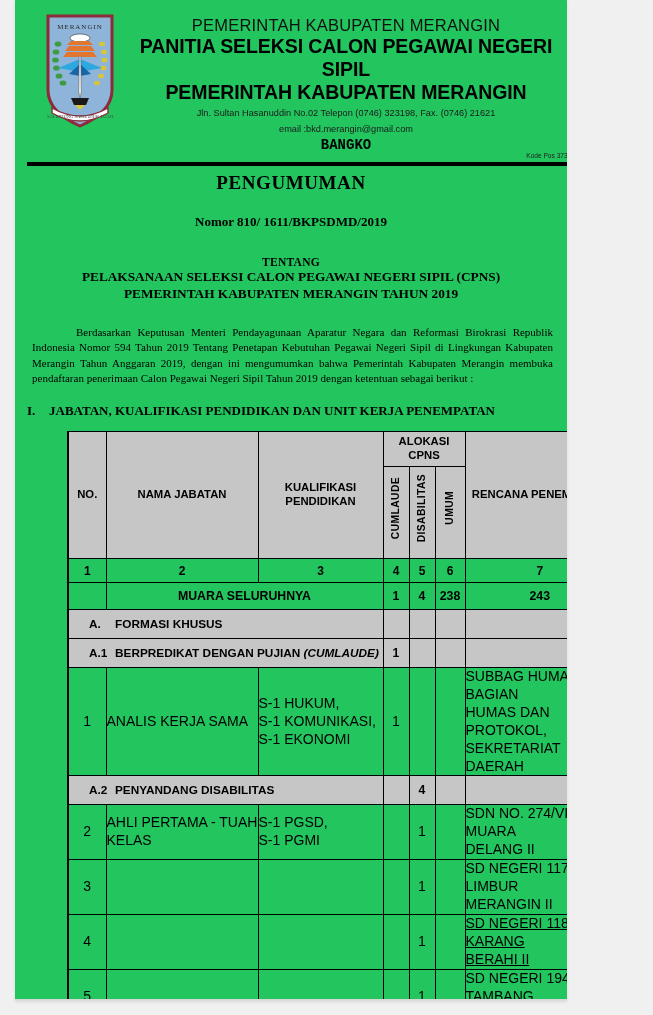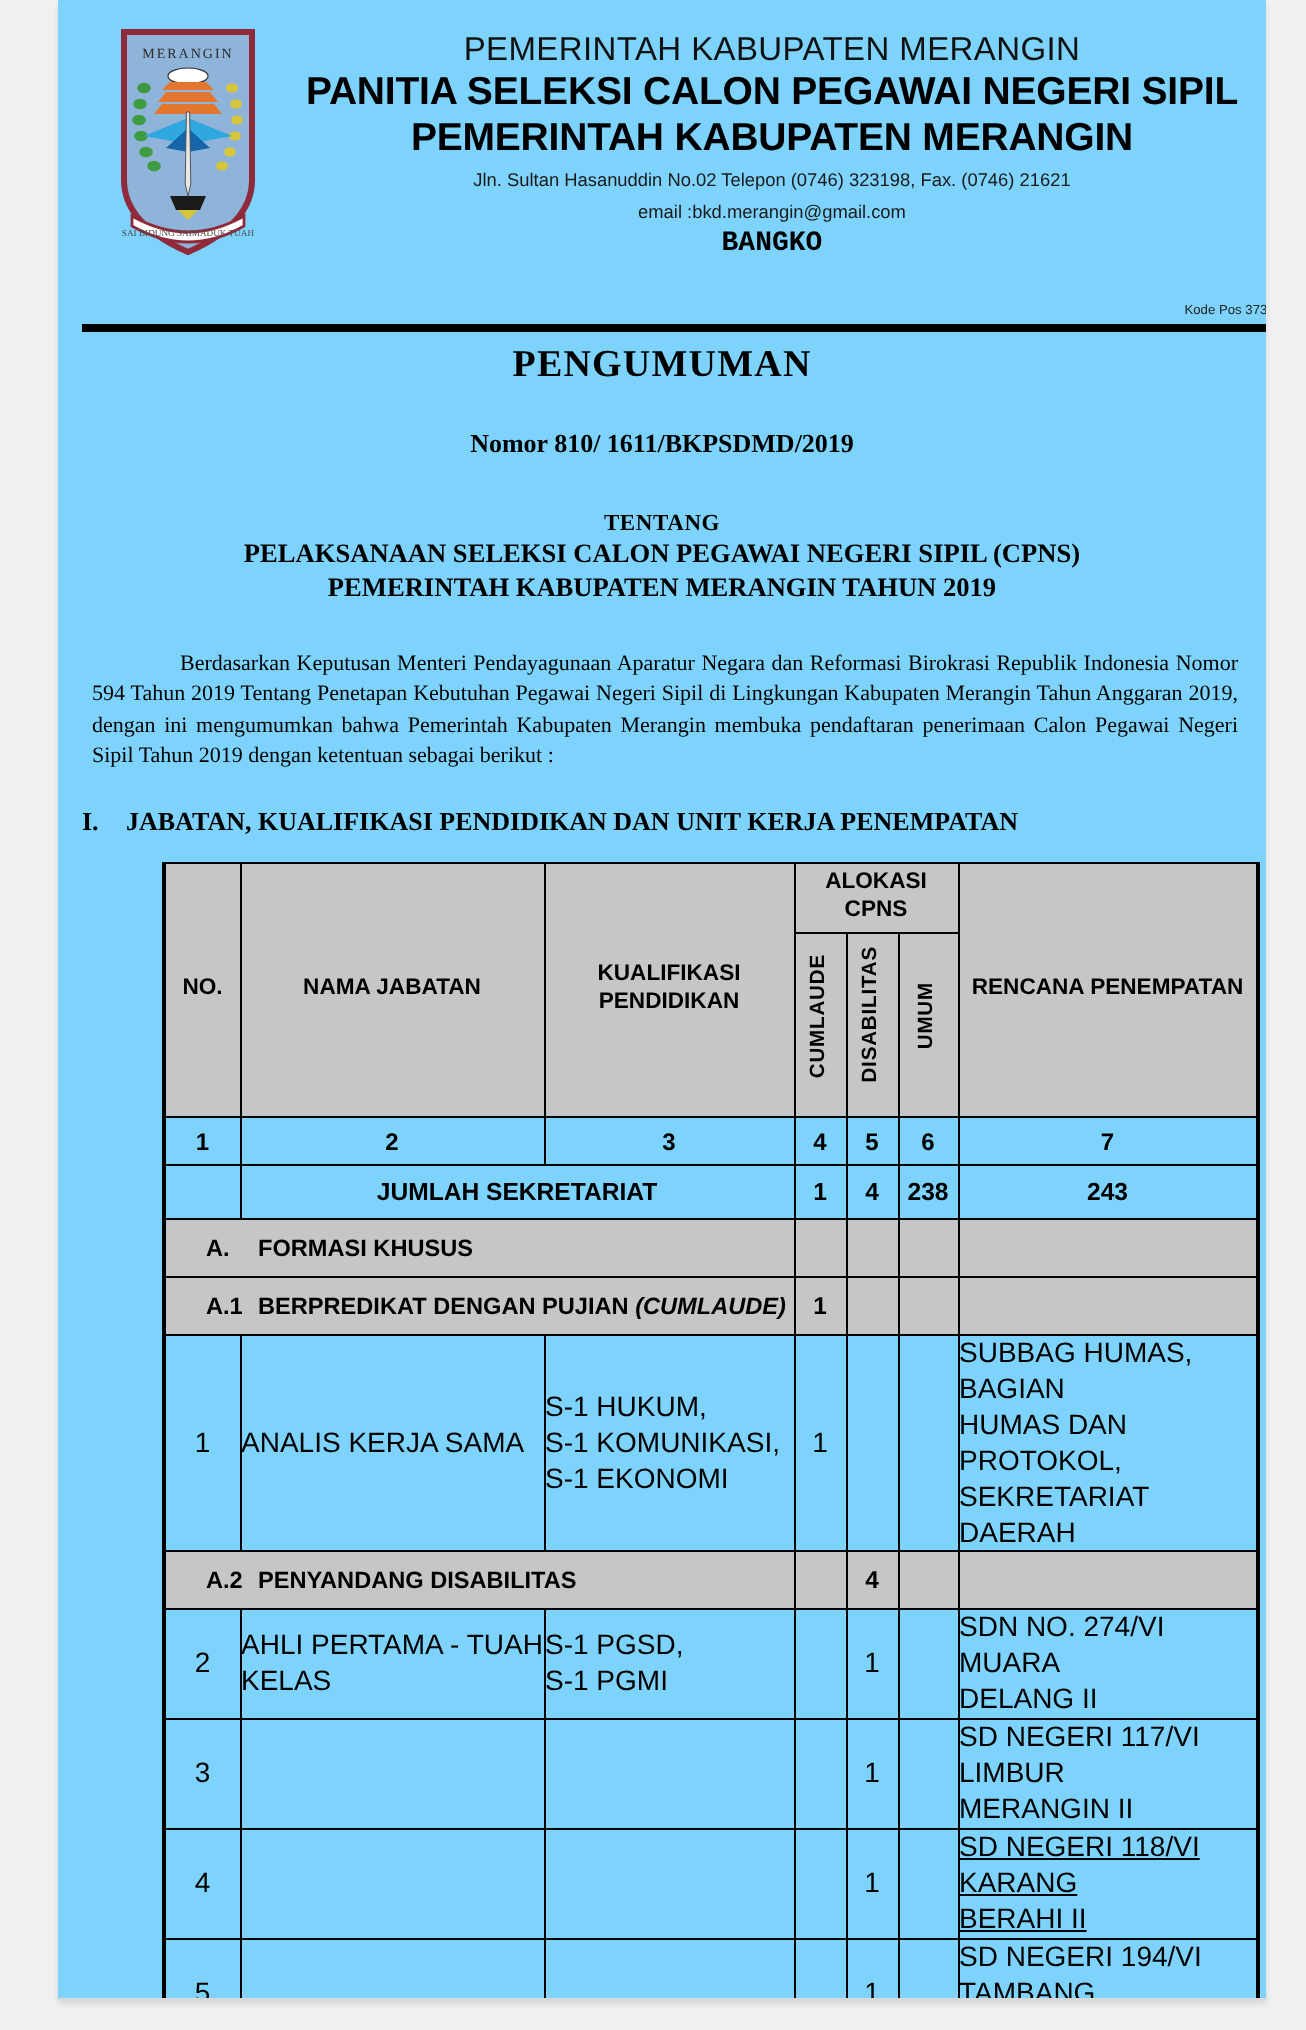--- a/index.html
+++ b/index.html
@@ -8,25 +8,25 @@
     background: #f0f0f0;
   }
   body {
     width: 653px;
     height: 1015px;
     overflow: hidden;
     font-family: "Liberation Serif", serif;
   }
   .page {
     position: absolute;
-    left: 29px;
+    left: 15px;
     top: 0;
-    width: 604px;
+    width: 552px;
     height: 1000px;
-    background: #7dd3fc;
+    background: #22c55e;
     box-sizing: border-box;
     border-bottom: 1px solid #d8d8d8;
     box-shadow: 0 2px 3px rgba(0,0,0,0.10);
     overflow: hidden;
   }
 
   
   .letterhead {
     position: relative;
     padding: 14px 0 0 0;
@@ -357,21 +357,21 @@
         <td>2</td>
         <td>3</td>
         <td>4</td>
         <td>5</td>
         <td>6</td>
         <td class="outer-r">7</td>
       </tr>
 
       <tr class="totrow">
         <td class="outer-l"></td>
-        <td colspan="2">JUMLAH SEKRETARIAT</td>
+        <td colspan="2">MUARA SELURUHNYA</td>
         <td>1</td>
         <td>4</td>
         <td>238</td>
         <td class="outer-r">243</td>
       </tr>
 
       <tr class="band">
         <td class="first" colspan="3">
           <span class="idx">A.</span><span>FORMASI KHUSUS</span>
         </td>

